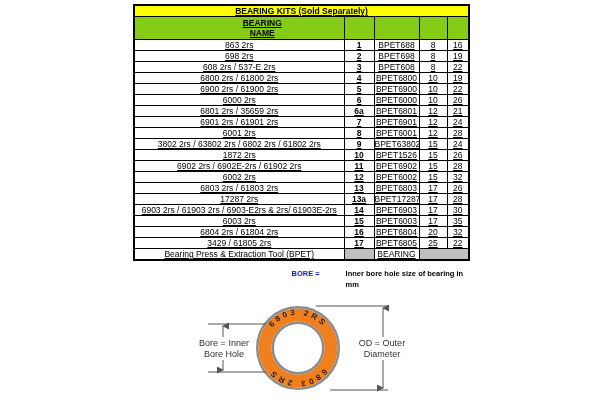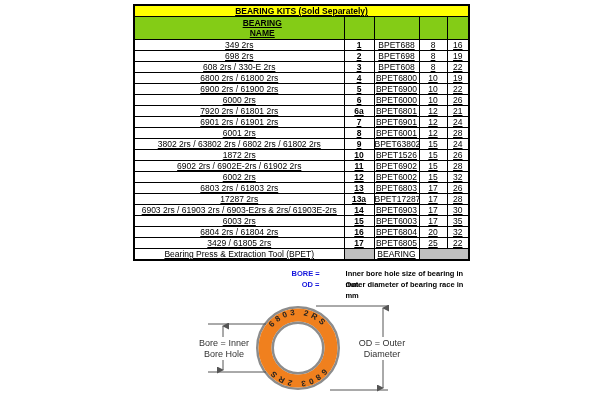--- a/index.html
+++ b/index.html
@@ -74,35 +74,35 @@
           <div>SIZE</div>
         </th>
         <th>
           <div class="blue">OD</div>
           <div>SIZE</div>
         </th>
       </tr>
     </thead>
     <tbody>
         <tr>
-          <td>349 2rs</td>
+          <td>863 2rs</td>
           <td class="kit">1</td>
           <td>BPET688</td>
           <td>8</td>
           <td>16</td>
         </tr>
         <tr>
           <td>698 2rs</td>
           <td class="kit">2</td>
           <td>BPET698</td>
           <td>8</td>
           <td>19</td>
         </tr>
         <tr>
-          <td>608 2rs / 330-E 2rs</td>
+          <td>608 2rs / 537-E 2rs</td>
           <td class="kit">3</td>
           <td>BPET608</td>
           <td>8</td>
           <td>22</td>
         </tr>
         <tr>
           <td>6800 2rs / 61800 2rs</td>
           <td class="kit">4</td>
           <td>BPET6800</td>
           <td>10</td>
@@ -116,21 +116,21 @@
           <td>22</td>
         </tr>
         <tr>
           <td>6000 2rs</td>
           <td class="kit">6</td>
           <td>BPET6000</td>
           <td>10</td>
           <td>26</td>
         </tr>
         <tr>
-          <td>7920 2rs / 61801 2rs</td>
+          <td>6801 2rs / 35659 2rs</td>
           <td class="kit">6a</td>
           <td>BPET6801</td>
           <td>12</td>
           <td>21</td>
         </tr>
         <tr>
           <td>6901 2rs / 61901 2rs</td>
           <td class="kit">7</td>
           <td>BPET6901</td>
           <td>12</td>
@@ -219,24 +219,20 @@
           <td>BEARING</td>
           <td class="grey" colspan="2"></td>
         </tr>
       </tbody>
   </table>
 
   <div class="notes">
     <div class="note-line">
       <span class="note-label">BORE =</span>
       <span class="note-text">Inner bore hole size of bearing in mm</span>
-    </div>
-    <div class="note-line">
-      <span class="note-label">OD =</span>
-      <span class="note-text">Outer diameter of bearing race in mm</span>
     </div>
   </div>
 
   <svg class="diagram" width="220" height="108" viewBox="0 0 220 108">
     <defs>
       <marker id="arrUp" markerWidth="7" markerHeight="7" refX="3.5" refY="1" orient="auto-start-reverse">
         <polygon points="3.5,0 7,7 0,7" fill="#555"></polygon>
       </marker>
     </defs>
 

